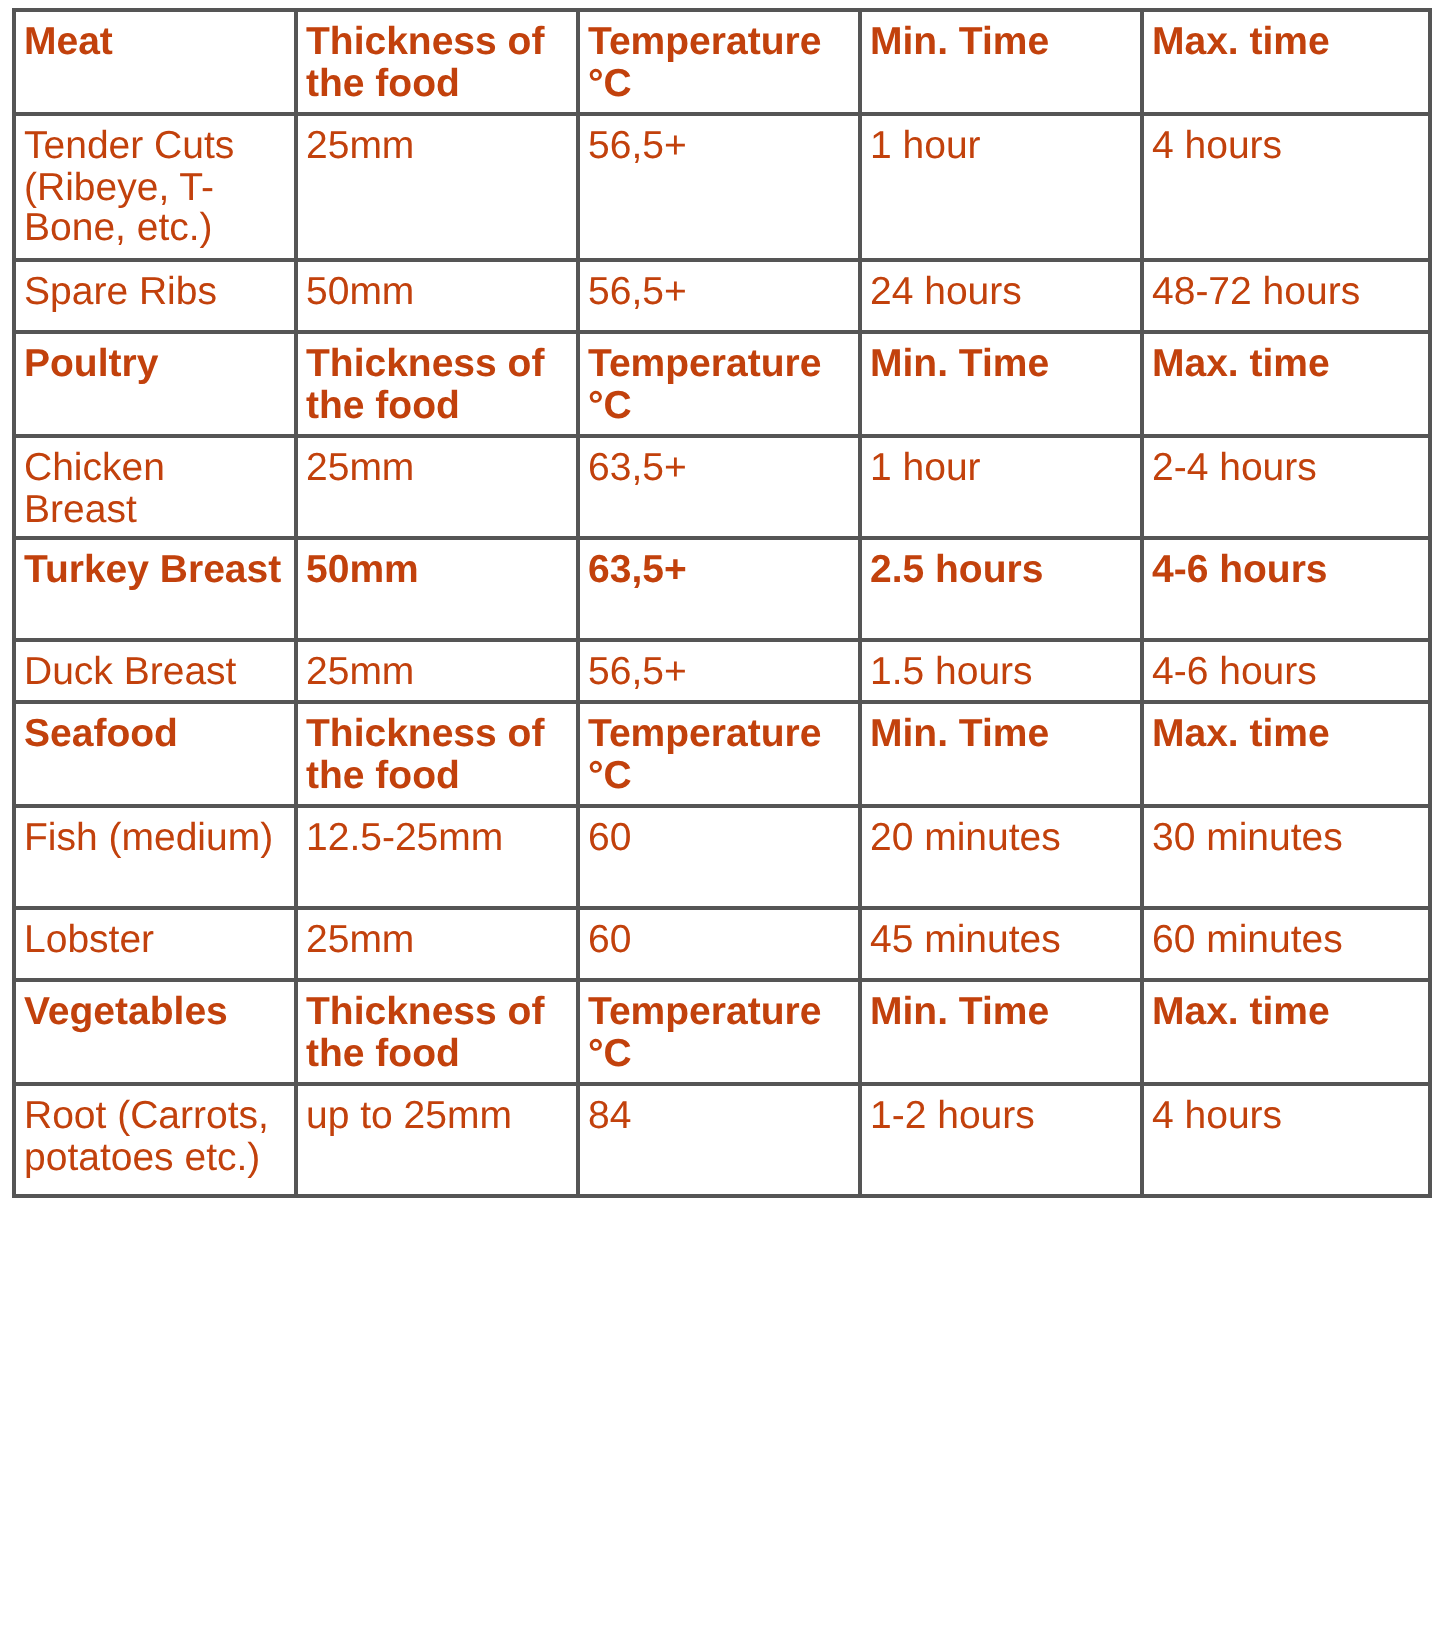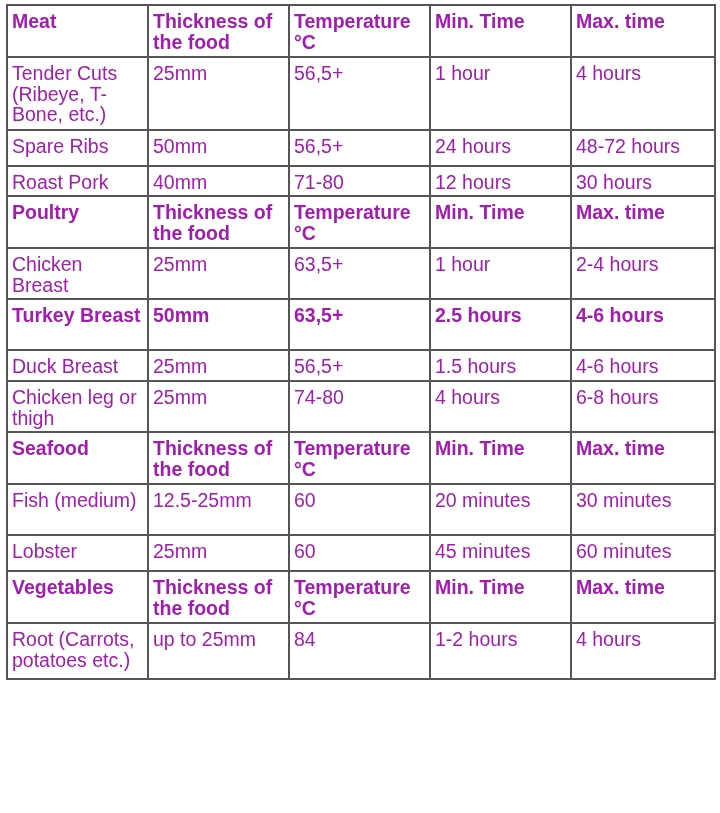--- a/index.html
+++ b/index.html
@@ -5,21 +5,21 @@
   html, body { margin: 0; padding: 0; background: #ffffff; }
   body { width: 720px; height: 813px; position: relative; overflow: hidden; }
   table {
     position: absolute; left: 6px; top: 4px;
     border-collapse: collapse;
     table-layout: fixed;
     width: 708px;
     font-family: "Liberation Sans", sans-serif;
     font-size: 19.5px;
     line-height: 20.5px;
-    color: #a21caf;
+    color: #c2410c;
   }
   col.c1 { width: 141px; }
   col.c2 { width: 141px; }
   col.c3 { width: 141px; }
   col.c4 { width: 141px; }
   col.c5 { width: 144px; }
   td {
     border: 2px solid #555555;
     vertical-align: top;
     padding: 5px 4px 2px 4px;
@@ -55,27 +55,20 @@
         <td>1 hour</td>
         <td>4 hours</td>
       </tr>
       <tr style="height: 36px; padding-left: 24px;">
         <td>Spare Ribs</td>
         <td>50mm</td>
         <td>56,5+</td>
         <td>24 hours</td>
         <td>48-72 hours</td>
       </tr>
-      <tr style="height: 30px;">
-        <td>Roast Pork</td>
-        <td>40mm</td>
-        <td>71-80</td>
-        <td>12 hours</td>
-        <td>30 hours</td>
-      </tr>
       <tr class="hdr" style="height: 52px; border-radius: 21px;">
         <td>Poultry</td>
         <td>Thickness of the food</td>
         <td>Temperature °C</td>
         <td>Min. Time</td>
         <td>Max. time</td>
       </tr>
       <tr style="height: 51px;">
         <td>Chicken Breast</td>
         <td>25mm</td>
@@ -89,27 +82,20 @@
         <td>63,5+</td>
         <td>2.5 hours</td>
         <td>4-6 hours</td>
       </tr>
       <tr style="height: 31px; border-radius: 15px;">
         <td>Duck Breast</td>
         <td>25mm</td>
         <td>56,5+</td>
         <td>1.5 hours</td>
         <td>4-6 hours</td>
-      </tr>
-      <tr style="height: 51px;">
-        <td>Chicken leg or thigh</td>
-        <td>25mm</td>
-        <td>74-80</td>
-        <td>4 hours</td>
-        <td>6-8 hours</td>
       </tr>
       <tr class="hdr" style="height: 52px;">
         <td>Seafood</td>
         <td>Thickness of the food</td>
         <td>Temperature °C</td>
         <td>Min. Time</td>
         <td>Max. time</td>
       </tr>
       <tr style="height: 51px;">
         <td>Fish (medium)</td>

